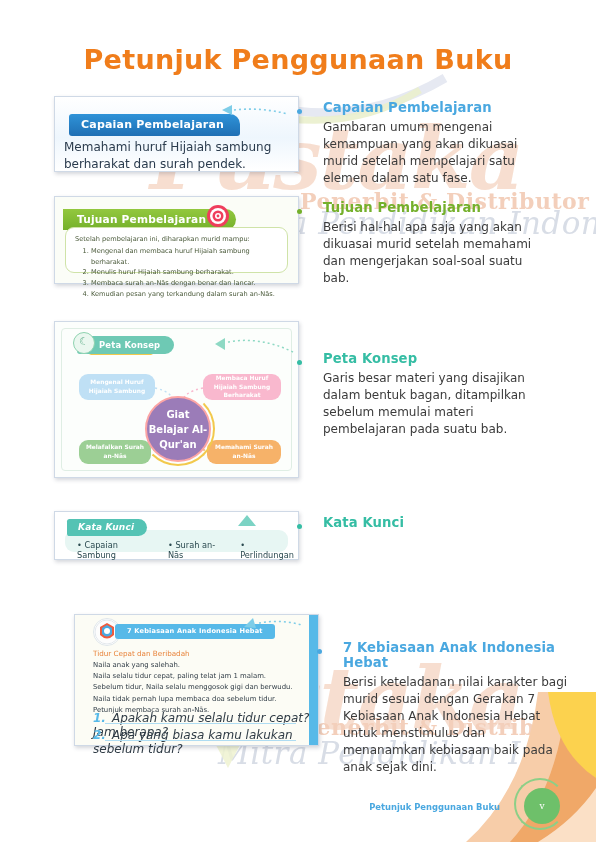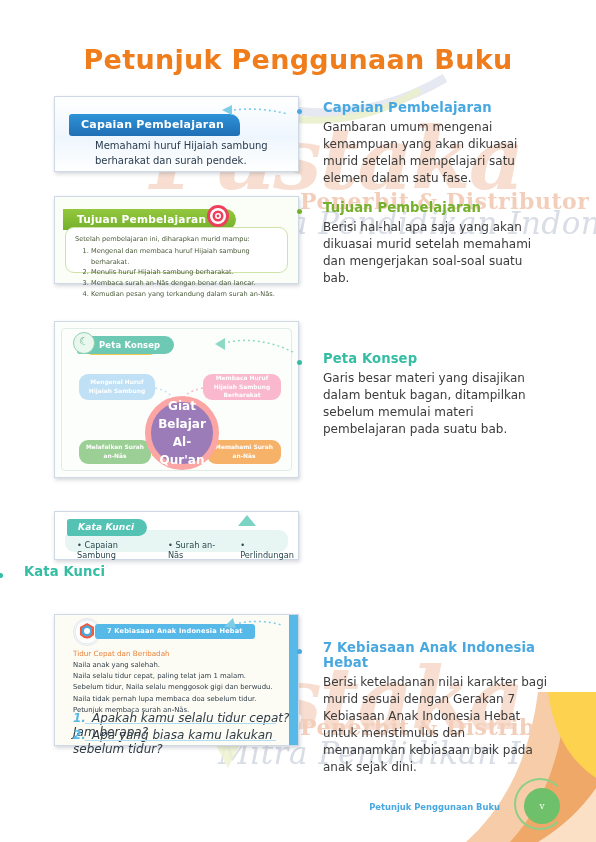--- a/index.html
+++ b/index.html
@@ -83,22 +83,22 @@
   
   .c1{height:74px;padding:0;}
   .c1 .inner{position:absolute;left:0;right:0;top:0;bottom:0;
     background:linear-gradient(180deg,#ffffff 0%,#eef6fd 55%,#ffffff 100%);}
   .c1 .ribbon-wrap{position:absolute;left:14px;top:16px;}
   .c1 .ribbon{
     background:linear-gradient(180deg,#2f93d8 0%,#1f6fb4 100%);
     border-radius:3px 10px 3px 3px;font-size:11px;padding:4px 16px 5px 12px;
   }
   .c1 .body{
-    position:absolute;left:40px;top:42px;right:16px;
-    font-size:10px;line-height:1.45;color:#2a3b4d;
+    position:absolute;left:9px;top:42px;right:16px;
+    font-size:12px;line-height:1.45;color:#2a3b4d;
   }
   .star{
     position:absolute;left:8px;top:8px;width:14px;height:14px;
     color:#f5c029;font-size:14px;line-height:14px;
   }
 
   
   .c2{height:86px;}
   .c2 .inner{position:absolute;inset:0;background:#fbfdf7;}
   .c2 .ribbon{
@@ -142,22 +142,22 @@
     font-size:5.9px;line-height:1.45;text-align:center;
     display:flex;align-items:center;justify-content:center;padding:3px 4px;
     box-sizing:border-box;
   }
   .n-tl{left:24px;top:52px;width:76px;height:26px;background:#bfe0f5;}
   .n-tr{left:148px;top:52px;width:78px;height:26px;background:#f9b8ce;}
   .n-bl{left:24px;top:118px;width:72px;height:24px;background:#9ccf95;}
   .n-br{left:152px;top:118px;width:74px;height:24px;background:#f6b269;}
   .center-node{
     position:absolute;left:90px;top:74px;width:62px;height:62px;border-radius:50%;
-    background:#9b7cb8;border:6px solid #fca5a5;color:#fff;font-weight:700;
-    font-size:12px;line-height:1.5;display:flex;align-items:center;
+    background:#9b7cb8;border:2px solid #fca5a5;color:#fff;font-weight:700;
+    font-size:10px;line-height:1.5;display:flex;align-items:center;
     justify-content:center;text-align:center;
   }
   .ring{
     position:absolute;left:86px;top:70px;width:70px;height:70px;border-radius:50%;
     border:2px solid #f2c94c;border-top-color:transparent;border-left-color:transparent;
   }
 
   
   .c4{height:47px;}
   .c4 .inner{position:absolute;inset:0;background:#fff;}
@@ -328,21 +328,21 @@
       </div>
       <div class="right-col" style="padding-top:30px;">
         <div class="desc">
           <span class="desc-bullet" style="background:#35bda4"></span>
           <h3 style="color:#35bda4">Peta Konsep</h3>
           <p>Garis besar materi yang disajikan dalam bentuk bagan, ditampilkan sebelum memulai materi pembelajaran pada suatu bab.</p>
         </div>
       </div>
     </div>
 
-    <div class="row" style="height:103px;flex-direction:column;">
+    <div class="row" style="height:103px;">
       <div class="left-col">
         <div class="card c4">
           <div class="inner"></div>
           <div class="panel"></div>
           <div class="ribbon">Kata Kunci</div>
           <div class="kk-list">
             <span>Capaian Sambung</span>
             <span>Surah an-Nās</span>
             <span>Perlindungan</span>
           </div>
@@ -352,21 +352,21 @@
         </div>
       </div>
       <div class="right-col">
         <div class="desc">
           <span class="desc-bullet" style="background:#35bda4"></span>
           <h3 style="color:#35bda4">Kata Kunci</h3>
         </div>
       </div>
     </div>
 
-    <div class="row" style="height:140px;">
+    <div class="row" style="height:140px;margin-left:20px;">
       <div class="left-col">
         <div class="card c5">
           <div class="inner"></div>
           <div class="sidebar"></div>
           <div class="seal">
             <svg viewBox="0 0 26 26" width="26" height="26">
               <circle cx="13" cy="13" r="12" fill="#fdfdfd" stroke="#e3e8ec"></circle>
               <path d="M13 4 L20 8 L20 16 Q13 23 6 16 L6 8 Z" fill="#ef5a3d"></path>
               <path d="M13 6 L18 9 L18 15 Q13 20 8 15 L8 9 Z" fill="#4aa8e0"></path>
               <circle cx="13" cy="12" r="3" fill="#fff"></circle>

